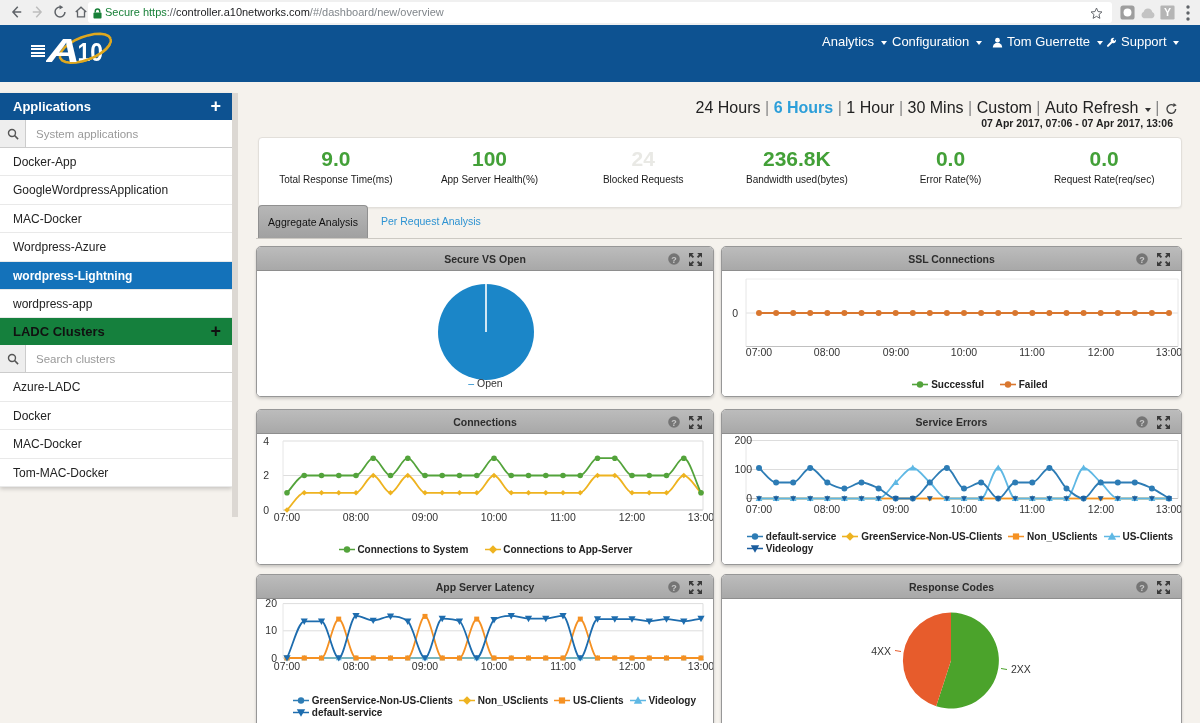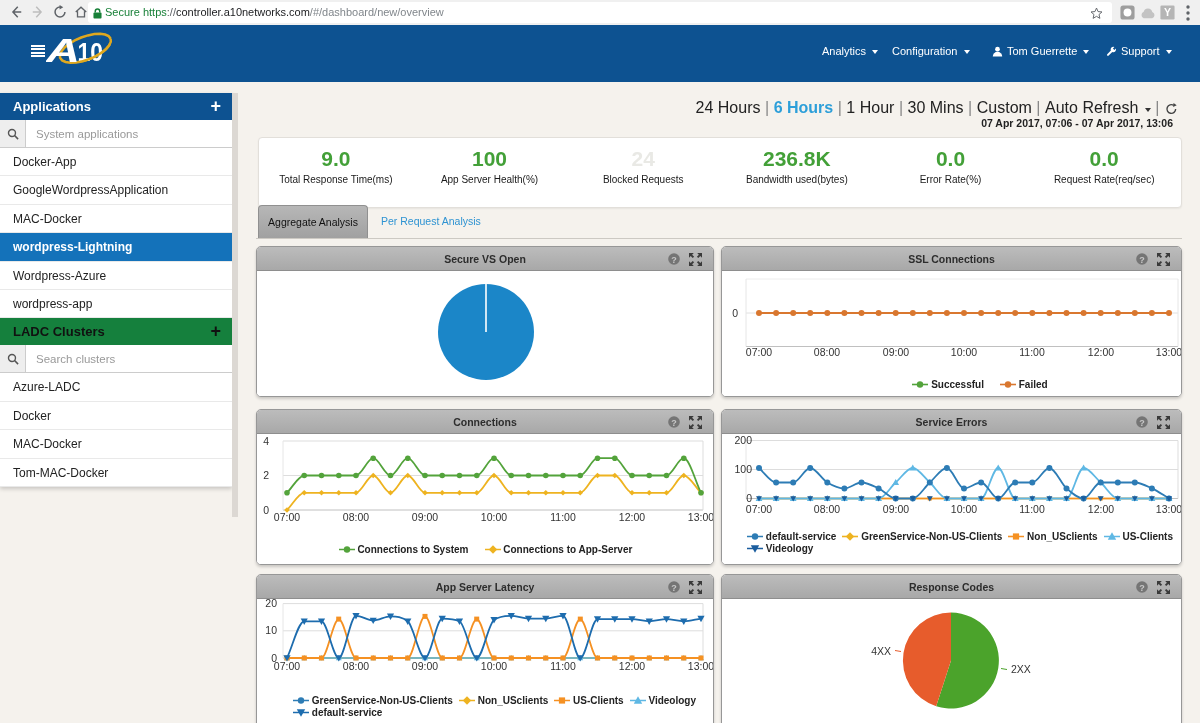--- a/index.html
+++ b/index.html
@@ -1,18 +1,18 @@
 <!DOCTYPE html>
 <html><head><meta charset="utf-8"><style>
 * { margin:0; padding:0; box-sizing:border-box; }
 html,body { width:1200px; height:723px; font-family:"Liberation Sans", sans-serif; background:#f5f2ed; overflow:hidden; position:relative; }
 #chrome { position:absolute; left:0; top:0; width:1200px; height:25px; background:#f0f0f0; }
 #urlbar { position:absolute; left:88px; top:2px; width:1024px; height:21px; background:#fff; border-radius:3px; font-size:11px; line-height:21px; }
 #nav { position:absolute; left:0; top:25px; width:1200px; height:57px; background:#0d5291; }
-.nitem { position:absolute; top:20px; color:#fff; font-size:11px; }
+.nitem { position:absolute; top:9px; color:#fff; font-size:13px; }
 .caret { display:inline-block; width:0; height:0; border-left:3.5px solid transparent; border-right:3.5px solid transparent; border-top:4.5px solid #fff; margin-left:3px; vertical-align:1.5px; }
 #sidebar { position:absolute; left:0; top:93px; width:232px; background:#fff; box-shadow:0 2px 4px rgba(0,0,0,0.18); }
 #scrolltrack { position:absolute; left:232px; top:93px; width:6px; height:424px; background:#dcd8d3; }
 .shdr { height:27px; line-height:27px; font-size:13px; font-weight:bold; padding-left:13px; position:relative; }
 .shdr.blue { background:#0d5291; color:#fff; }
 .shdr.gray { background:#15803d; color:#111; }
 .plus { position:absolute; right:11px; top:0; font-size:18px; font-weight:bold; }
 .search { height:28px; border-bottom:1px solid #ccc; position:relative; background:#fff; }
 .mag { position:absolute; left:0; top:0; width:26px; height:27px; background:#eee; border-right:1px solid #ccc; text-align:center; padding-top:6px; }
 .ph { position:absolute; left:36px; top:8px; color:#999; font-size:11.5px; }
@@ -111,22 +111,22 @@
   <div class="search">
       <span class="mag"><svg width="12" height="12" viewBox="0 0 13 13">
           <circle cx="5.4" cy="5.4" r="3.8" fill="none" stroke="#555" stroke-width="1.5"></circle>
           <line x1="8.2" y1="8.2" x2="12" y2="12" stroke="#555" stroke-width="1.7"></line>
         </svg></span>
       <span class="ph">System applications</span>
     </div>
   <div class="srow">Docker-App</div>
     <div class="srow">GoogleWordpressApplication</div>
     <div class="srow">MAC-Docker</div>
+    <div class="srow">Wordpress-Azure</div>
     <div class="srow sel">wordpress-Lightning</div>
-    <div class="srow">Wordpress-Azure</div>
     <div class="srow">wordpress-app</div>
   <div class="shdr gray">LADC Clusters<span class="plus" style="color:#111">+</span></div>
   <div class="search">
       <span class="mag"><svg width="12" height="12" viewBox="0 0 13 13">
           <circle cx="5.4" cy="5.4" r="3.8" fill="none" stroke="#555" stroke-width="1.5"></circle>
           <line x1="8.2" y1="8.2" x2="12" y2="12" stroke="#555" stroke-width="1.7"></line>
         </svg></span>
       <span class="ph">Search clusters</span>
     </div>
   <div class="srow">Azure-LADC</div>
@@ -182,20 +182,21 @@
           <path d="M13,0 L8.2,0 L9.9,1.7 L7.9,3.7 L9.3,5.1 L11.3,3.1 L13,4.8Z"></path>
           <path d="M0,13 L4.8,13 L3.1,11.3 L5.1,9.3 L3.7,7.9 L1.7,9.9 L0,8.2Z"></path>
           <path d="M13,13 L8.2,13 L9.9,11.3 L7.9,9.3 L9.3,7.9 L11.3,9.9 L13,8.2Z"></path>
         </g>
       </svg></div>
     <div class="pbody" style="top:24px;height:127px">
       <svg width="457" height="127" style="position:absolute;left:0;top:0">
         <circle cx="229.0" cy="61.0" r="48.0" fill="#1b86c8"></circle>
         <line x1="229.0" y1="61.0" x2="229.0" y2="13.0" stroke="#fff" stroke-width="1.6"></line>
       </svg>
+      <div class="legend" style="top:106px;left:0;width:457px;text-align:center;font-weight:normal;font-size:10.5px;color:#333"><span style="color:#1b86c8">–</span> Open</div>
     </div>
   </div>
 <div class="panel" style="left:721px;top:246px;width:461px;height:151px">
     <div class="phdr" style="height:24px;line-height:24px">SSL Connections<svg width="12" height="12" style="position:absolute;right:33px;top:6px">
         <circle cx="6" cy="6" r="5.8" fill="#757575"></circle>
         <text x="6" y="9.5" text-anchor="middle" font-size="9" font-weight="bold" fill="#c8c8c8" font-family="Liberation Sans">?</text>
       </svg><svg width="13" height="13" viewBox="0 0 13 13" style="position:absolute;right:11px;top:6px">
         <g fill="#3a3a3a">
           <path d="M0,0 L4.8,0 L3.1,1.7 L5.1,3.7 L3.7,5.1 L1.7,3.1 L0,4.8Z"></path>
           <path d="M13,0 L8.2,0 L9.9,1.7 L7.9,3.7 L9.3,5.1 L11.3,3.1 L13,4.8Z"></path>

